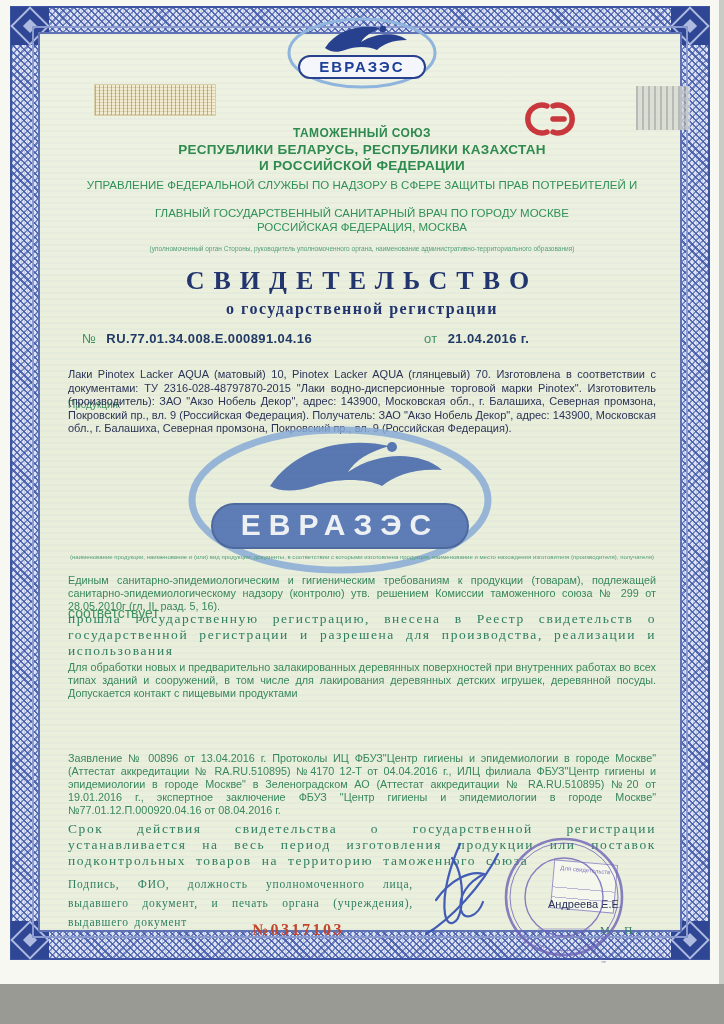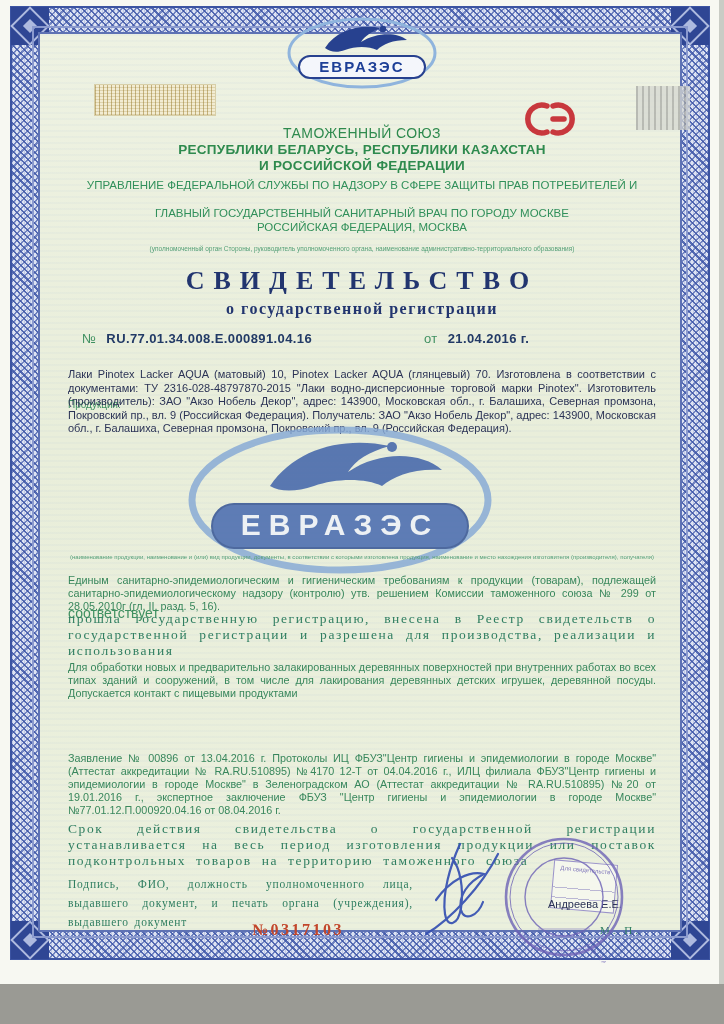--- a/index.html
+++ b/index.html
@@ -22,21 +22,21 @@
   .paper{position:absolute;left:38px;top:32px;right:42px;bottom:52px;
     background:
       repeating-linear-gradient(0deg, rgba(130,160,210,.05) 0 2px, rgba(0,0,0,0) 2px 6px),
       linear-gradient(180deg,#eef2e2 0%,#e9eeda 45%,#ebf0dd 100%);
     border:2px solid #5e72b4;}
   .paper::before{content:"";position:absolute;inset:-8px;border:2px solid #8b9ace;pointer-events:none;}
   .scan-edge{position:absolute;right:0;top:0;width:5px;height:100%;background:#c9ccc5;}
 
   
   .ctr{left:44px;right:44px;text-align:center;}
-  .g-bold-lg{font-weight:normal;font-size:14px;line-height:18px;color:#2e8a4e;letter-spacing:.4px;}
+  .g-bold-lg{font-weight:bold;font-size:12px;line-height:18px;color:#2e8a4e;letter-spacing:.4px;}
   .g-bold-md{font-weight:bold;font-size:13.5px;line-height:16px;color:#2e8a4e;letter-spacing:.3px;}
   .g-caps{font-size:11.5px;line-height:14px;color:#31905a;}
   .g-tiny{font-size:6.5px;line-height:8px;color:#55a078;}
   .title-main{font-family:"Liberation Serif",serif;font-weight:bold;font-size:26px;letter-spacing:9px;color:#22356f;}
   .title-sub{font-family:"Liberation Serif",serif;font-weight:bold;font-size:16px;letter-spacing:1.5px;color:#22356f;}
   .numline{font-size:13px;font-weight:bold;color:#223a66;letter-spacing:.4px;}
   .num-label{color:#3f9060;font-weight:normal;margin-right:10px;}
   .lbl-green{font-size:10px;color:#3f9060;margin-top:43px;}
   .body-navy{font-size:11px;line-height:13.5px;color:#2b3356;text-align:justify;}
   .body-green{font-size:10.8px;line-height:13px;color:#38875c;text-align:justify;}

